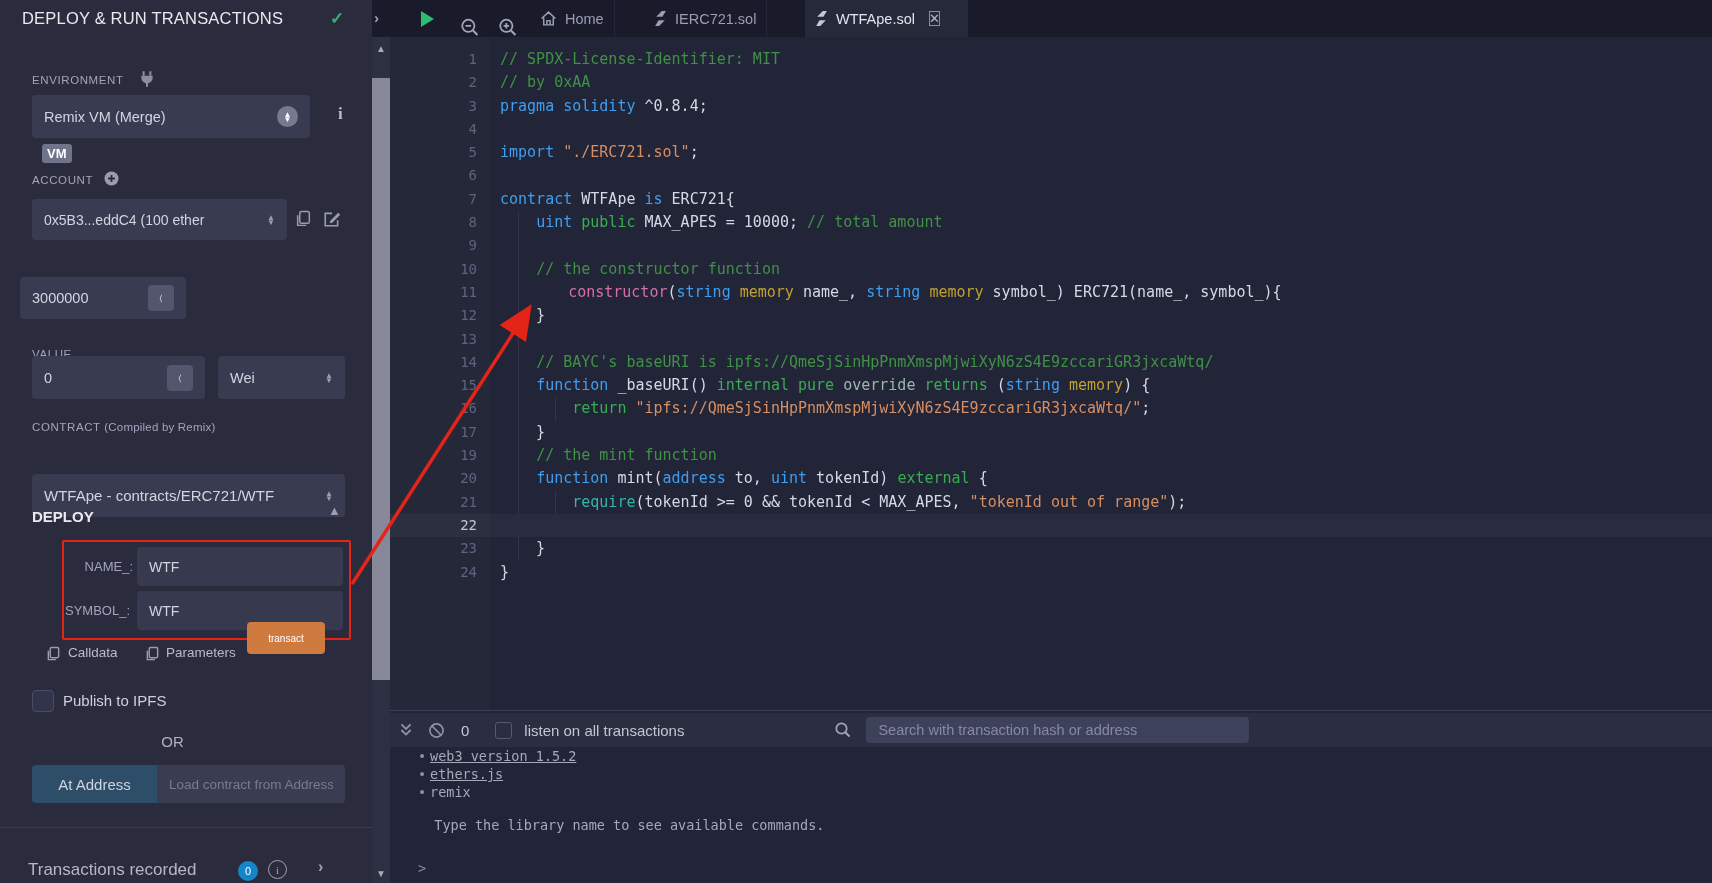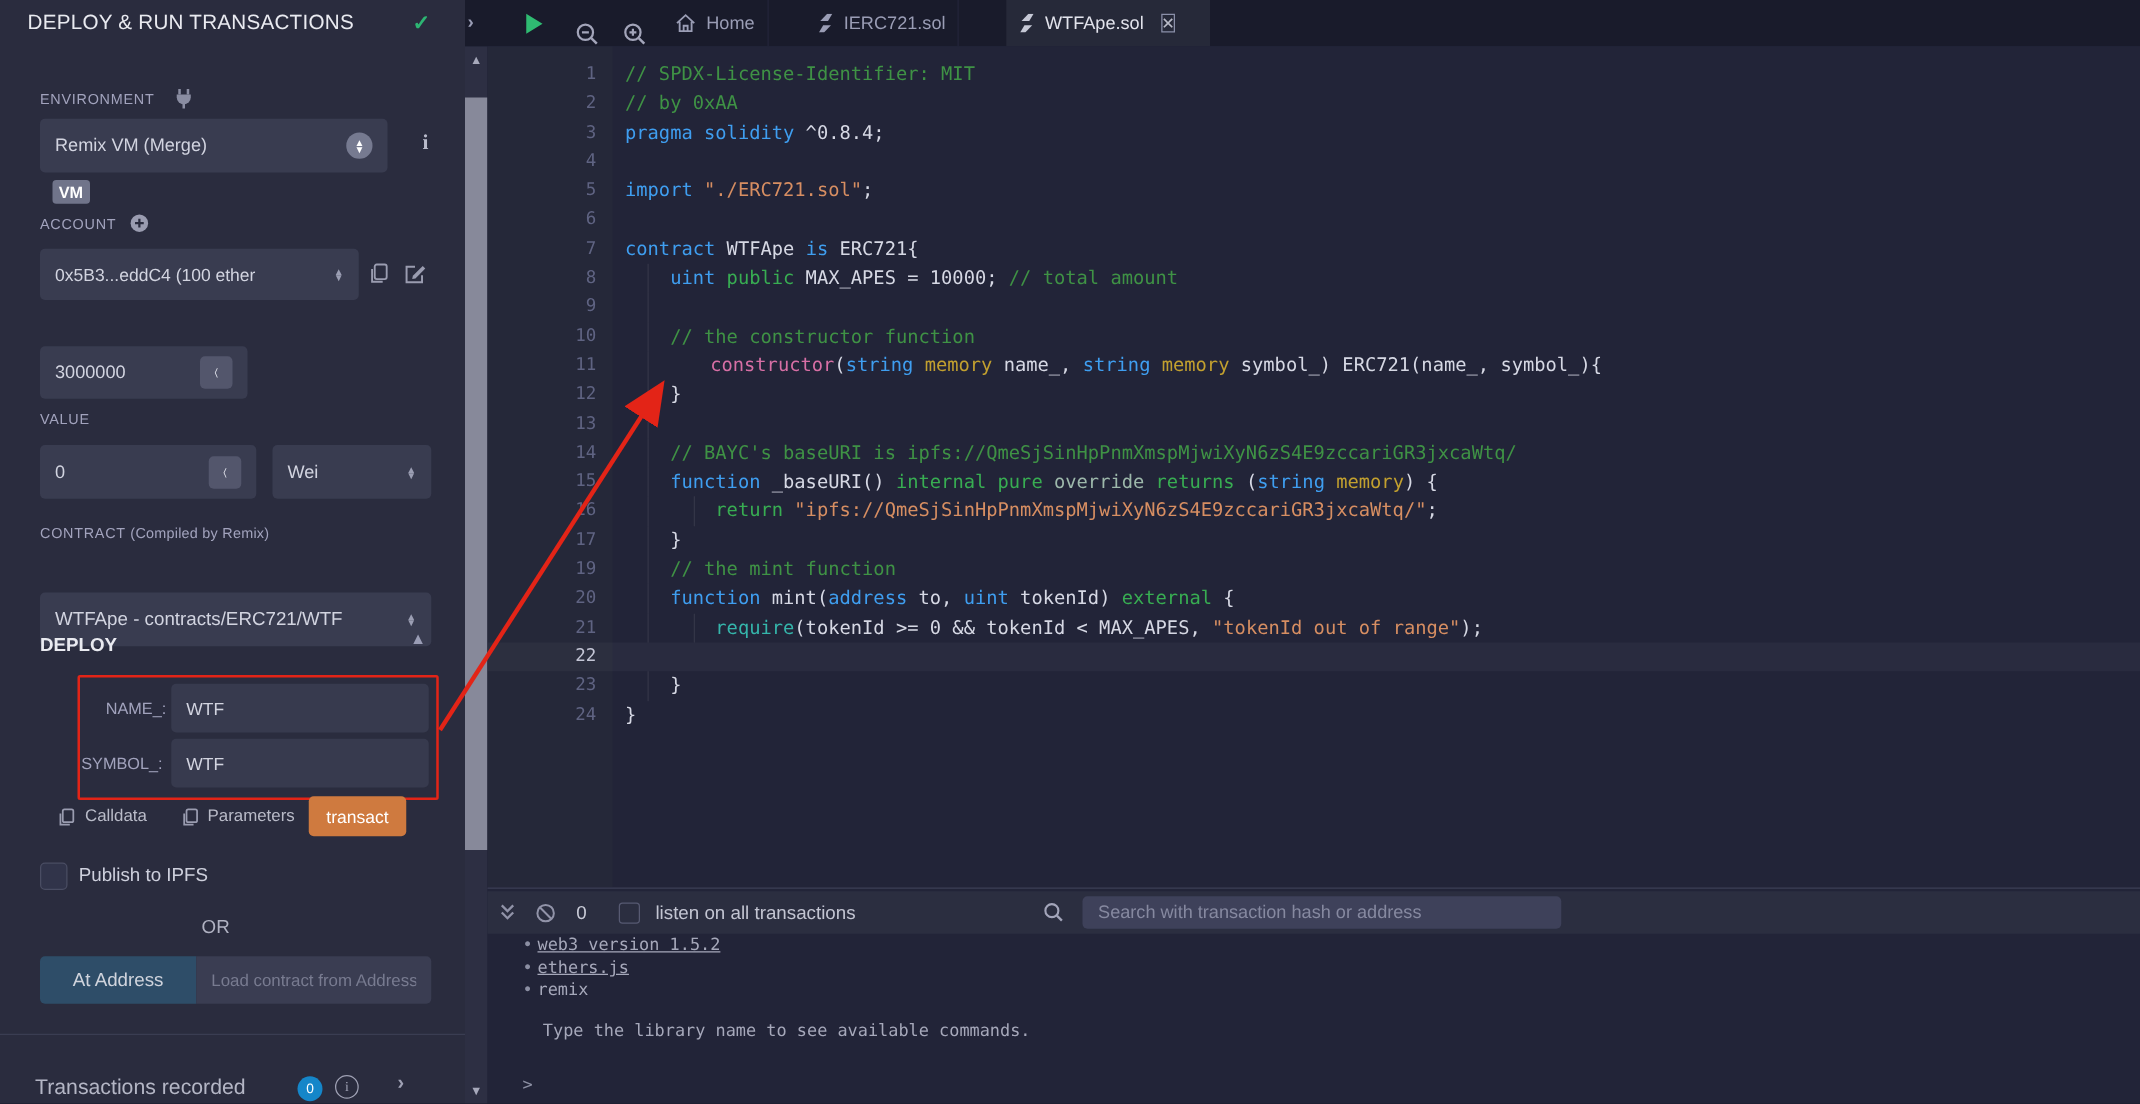--- a/index.html
+++ b/index.html
@@ -18,22 +18,22 @@
   .circlecaret{margin-left:auto;width:21px;height:21px;border-radius:50%;background:#767a90;display:flex;
                flex-direction:column;align-items:center;justify-content:center;line-height:5px;font-size:8px;color:#fff;}
   .stepper{margin-left:auto;width:26px;height:26px;border-radius:4px;background:#53566c;display:flex;flex-direction:column;
            align-items:center;justify-content:center;line-height:6px;font-size:8.5px;color:#e4e5ee;}
   .vm-badge{position:absolute;left:42px;top:144px;background:#70748a;color:#fff;font-size:13px;font-weight:bold;
             padding:2px 5px;border-radius:3px;}
   .deploy-h{position:absolute;left:32px;top:508px;font-size:15px;font-weight:bold;color:#e9eaf0;}
   .fld-label{position:absolute;width:75px;text-align:right;font-size:13px;color:#a2a3bd;}
   .redbox{position:absolute;left:62px;top:540px;width:285px;height:96px;border:2.5px solid #e32417;border-radius:2px;pointer-events:none;}
   .linkish{font-size:13.5px;color:#b9bbc8;}
-  .transact{position:absolute;left:247px;top:637px;width:78px;height:32px;background:#cf7a3f;border:none;border-radius:4px;
-            color:#fff;font-size:14px;font-family:inherit;}
+  .transact{position:absolute;left:247px;top:622px;width:78px;height:32px;background:#cf7a3f;border:none;border-radius:4px;
+            color:#fff;font-size:10px;font-family:inherit;}
   .chk{position:absolute;left:32px;top:690px;width:22px;height:22px;border:1.5px solid #4a4d63;border-radius:4px;background:#31344a;box-sizing:border-box;}
   .or{position:absolute;left:0;top:733px;width:345px;text-align:center;font-size:15px;color:#b0b2c2;}
   .ataddr{position:absolute;left:32px;top:765px;width:125px;height:38px;background:#2e4d68;border:none;border-radius:4px 0 0 4px;
           color:#d0d4dd;font-size:15px;font-family:inherit;}
   .loadinp{position:absolute;left:157px;top:765px;width:188px;height:38px;background:#3a3d52;border:none;border-radius:0 4px 4px 0;
            color:#d2d4e0;font-size:13.5px;padding:0 12px;box-sizing:border-box;font-family:inherit;}
   .loadinp::placeholder{color:#787b90;}
   .divider{position:absolute;left:0;top:827px;width:372px;height:1px;background:#3a3d52;}
   .tx-label{position:absolute;left:28px;top:860px;font-size:17px;color:#b4b6c5;}
   .tx-badge{position:absolute;left:238px;top:861px;width:20px;height:20px;border-radius:50%;background:#1586c9;color:#fff;
@@ -130,28 +130,28 @@
     <svg class="abs" style="left:295px;top:210px;" width="17" height="18" viewBox="0 0 16 16">
       <rect x="4.5" y="1" width="9" height="11" rx="1.5" fill="none" stroke="#9a9cb0" stroke-width="1.4"></rect>
       <path d="M2.5 4.5v9.5h8" fill="none" stroke="#9a9cb0" stroke-width="1.4"></path>
     </svg>
     <svg class="abs" style="left:323px;top:210px;" width="18" height="18" viewBox="0 0 16 16">
       <path d="M13 9v5H2V3h6" fill="none" stroke="#9a9cb0" stroke-width="1.4"></path>
       <path d="M6.5 9.5l7-7 1.8 1.8-7 7-2.3.5z" fill="#9a9cb0"></path>
     </svg>
 
     <div class="lbl" style="left:32px;top:244px;margin-top:46px;">GAS LIMIT</div>
-    <div class="inp" style="left:32px;top:277px;width:166px;height:42px;">
+    <div class="inp" style="left:20px;top:277px;width:166px;height:42px;">
       <span>3000000</span>
       <span class="stepper">
           <span>〈</span>
         </span>
     </div>
 
-    <div class="lbl" style="left:32px;top:330px;">VALUE</div>
+    <div class="lbl" style="left:32px;top:348px;">VALUE</div>
     <div class="inp" style="left:32px;top:356px;width:173px;height:43px;">
       <span>0</span>
       <span class="stepper">
           <span>〈</span>
         </span>
     </div>
     <div class="sel" style="left:218px;top:356px;width:127px;height:43px;">
       <span>Wei</span>
       <span class="caret2">
           <span>▲</span>

